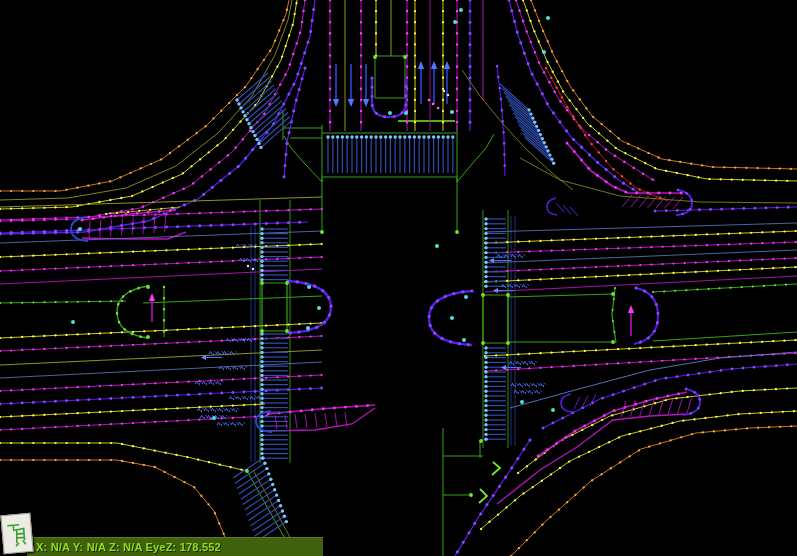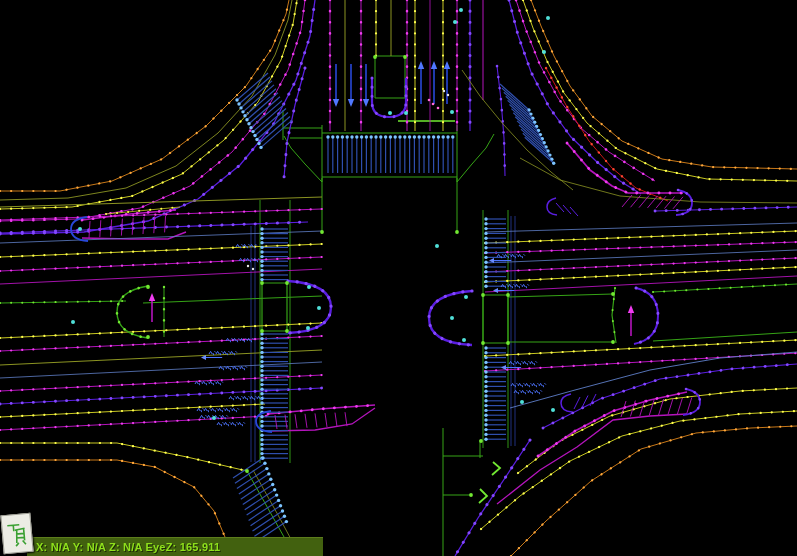--- a/index.html
+++ b/index.html
@@ -606,21 +606,21 @@
         <circle cx="433" cy="104" r="1.3" fill="#ff6ad8"></circle>
         <circle cx="438" cy="108" r="1.3" fill="#ff6ad8"></circle>
         <circle cx="429" cy="100" r="1.3" fill="#ff6ad8"></circle>
         <circle cx="444" cy="91" r="1.2" fill="#e8e8e8"></circle>
         <circle cx="448" cy="95" r="1.2" fill="#e8e8e8"></circle>
         <circle cx="248" cy="266" r="1.2" fill="#e8e8e8"></circle>
         <circle cx="253" cy="269" r="1.2" fill="#e8e8e8"></circle>
       </g>
     </svg>
   <div class="statusbar" style="background: rgb(66, 97, 15);">
-    <span style="color: rgb(142, 224, 28);">X: N/A Y: N/A Z: N/A EyeZ: 165.911</span>
+    <span style="color: rgb(142, 224, 28);">X: N/A Y: N/A Z: N/A EyeZ: 178.552</span>
   </div>
   <div class="logo">
     <svg width="22" height="26" viewBox="0 0 22 26" aria-label="顶">
       <g fill="none" stroke="#3aa032" stroke-width="1.6">
         <path d="M2,4 L14,4 M8,4 L8,10"></path>
         <path d="M9,9 L19,8 M11,9 L10,22 M18,8 L18,20 M10,13 L18,13 M10,17 L18,17 M12,22 L9,25 M16,20 L19,24"></path>
       </g>
     </svg>
   </div>
 </div>

